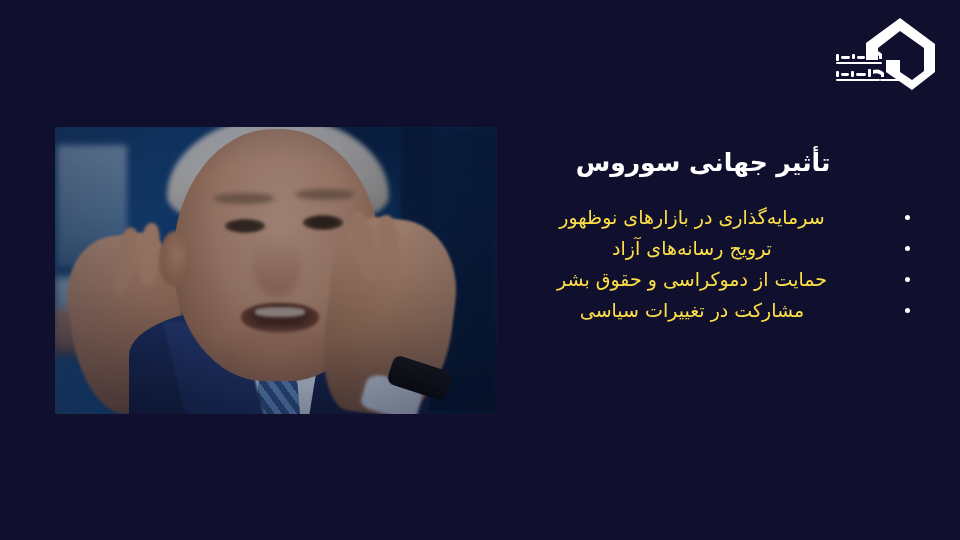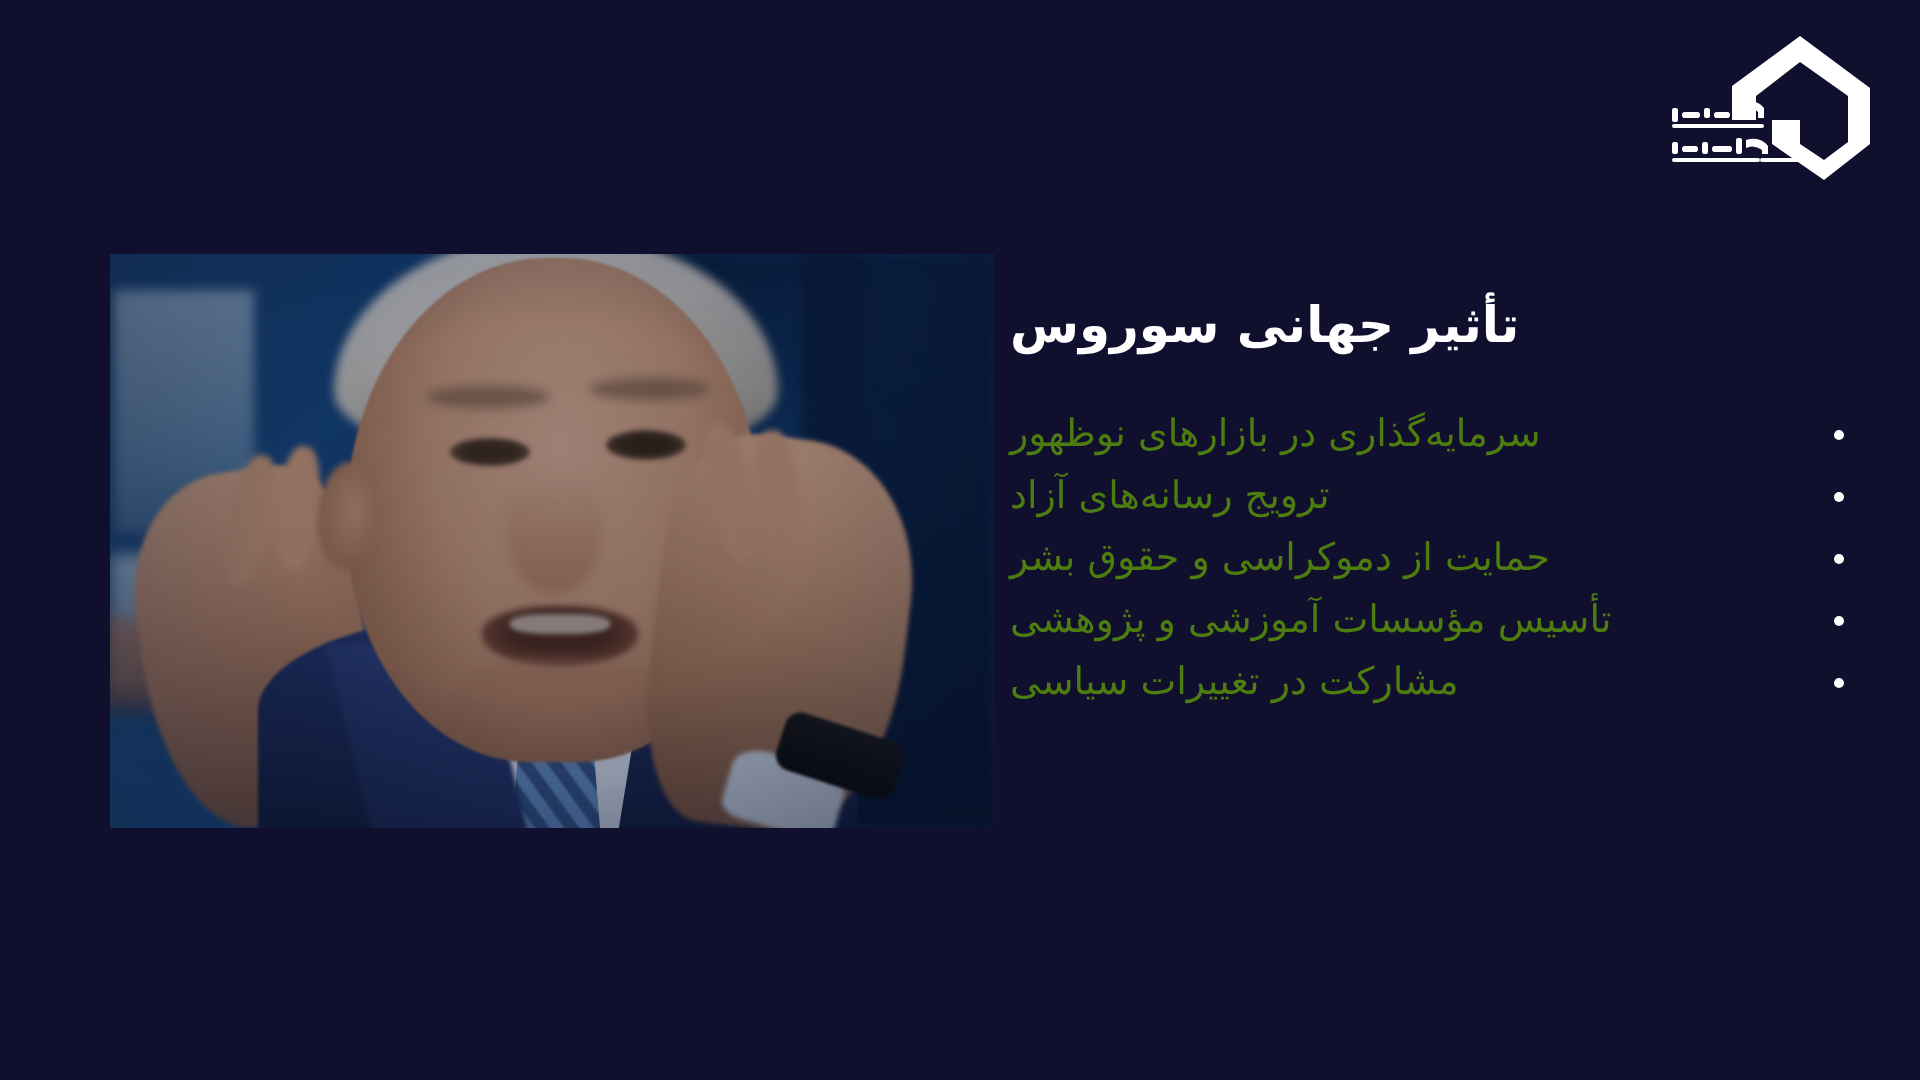--- a/index.html
+++ b/index.html
@@ -239,43 +239,43 @@
   }
   .blue-tint {
     position: absolute; inset: 0;
     background: linear-gradient(180deg, rgba(20,60,120,.20), rgba(12,30,70,.28));
     mix-blend-mode: multiply;
   }
 
   
   .text-col {
     position: absolute;
-    right: 35px;
+    right: 47px;
     top: 148px;
     width: 420px;
-    text-align: left;
+    text-align: center;
     direction: rtl;
   }
   .title {
     margin: 0 0 24px 0;
     font-size: 25px;
     font-weight: bold;
     color: #ffffff;
     line-height: 1.2;
     letter-spacing: .2px;
   }
   .bullets {
     list-style: none;
     margin: 0;
     padding: 0;
   }
   .bullets li {
     position: relative;
     font-size: 19px;
-    color: #4d7c0f;
+    color: #fde047;
     line-height: 31px;
     padding-right: 22px;
     white-space: nowrap;
   }
   .bullets li::before {
     content: "";
     position: absolute;
     right: 3px;
     top: 13px;
     width: 5px;
@@ -356,18 +356,17 @@
       <div class="shadow-vig"></div>
     </div>
   </div>
 
   <div class="text-col">
     <h1 class="title">تأثیر جهانی سوروس</h1>
     <ul class="bullets">
       <li>سرمایه‌گذاری در بازارهای نوظهور</li>
       <li>ترویج رسانه‌های آزاد</li>
       <li>حمایت از دموکراسی و حقوق بشر</li>
-      <li>تأسیس مؤسسات آموزشی و پژوهشی</li>
       <li>مشارکت در تغییرات سیاسی</li>
     </ul>
   </div>
 
 </div>
 
 </body></html>

